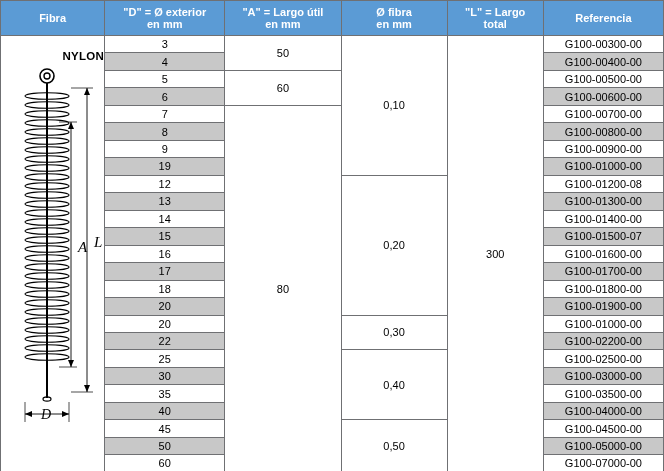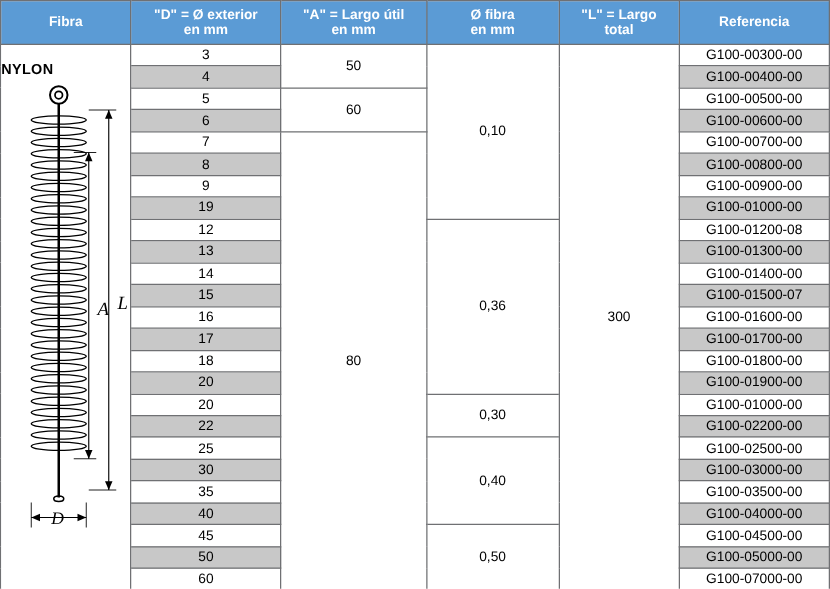--- a/index.html
+++ b/index.html
@@ -48,21 +48,21 @@
   .fibra-cell{
     position:relative;
     background:#ffffff;
     vertical-align:top;
   }
   .nylon-label{
     font-weight:bold;
     font-size:11.5px;
     padding-top:4px;
     display:block;
-    text-align:left;
+    text-align:right;
     letter-spacing:0.3px;
   }
   .brush-wrap{
     position:relative;
     width:104px;
     height:400px;
   }
   .ref-cell{font-size:11px;margin-top:20px;}
   .mid{font-size:12px;}
 </style>
@@ -198,21 +198,21 @@
         <tr style="height: 17.48px;">
           <td class="plain">9</td>
           <td class="plain ref-cell">G100-00900-00</td>
         </tr>
         <tr style="height: 17.48px;">
           <td class="shade">19</td>
           <td class="shade ref-cell">G100-01000-00</td>
         </tr>
         <tr style="height: 17.48px;">
           <td class="plain">12</td>
-          <td rowspan="8" class="plain mid">0,36</td>
+          <td rowspan="8" class="plain mid">0,20</td>
           <td class="plain ref-cell">G100-01200-08</td>
         </tr>
         <tr style="height: 17.48px;">
           <td class="shade">13</td>
           <td class="shade ref-cell">G100-01300-00</td>
         </tr>
         <tr style="height: 17.48px;">
           <td class="plain">14</td>
           <td class="plain ref-cell">G100-01400-00</td>
         </tr>

